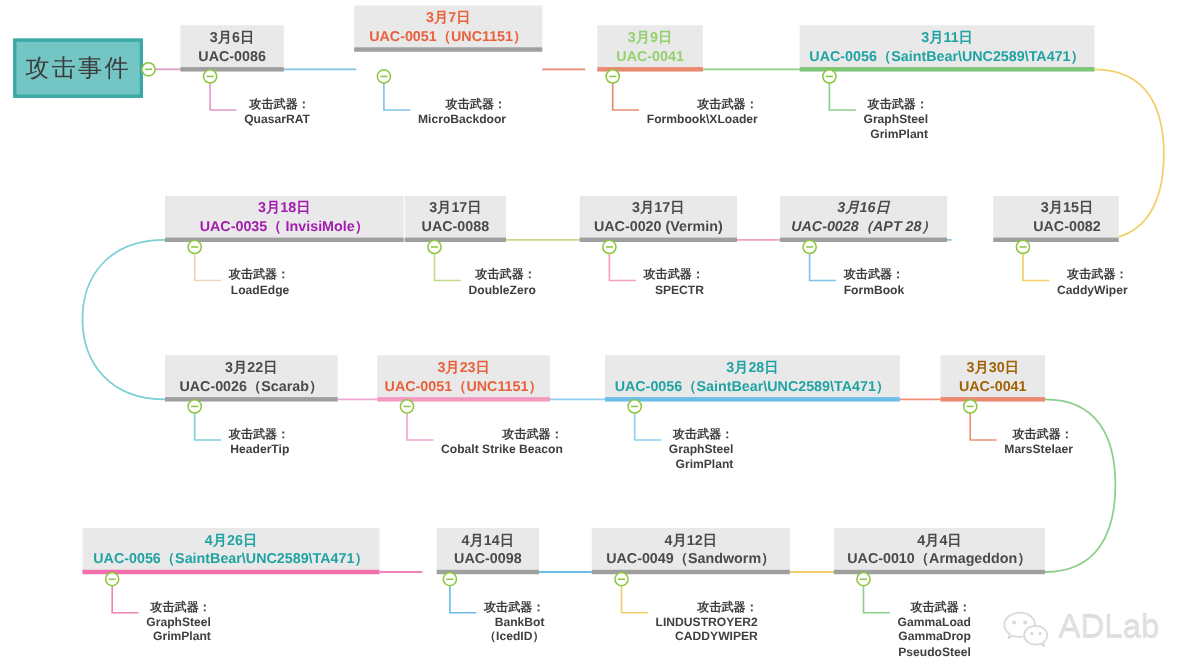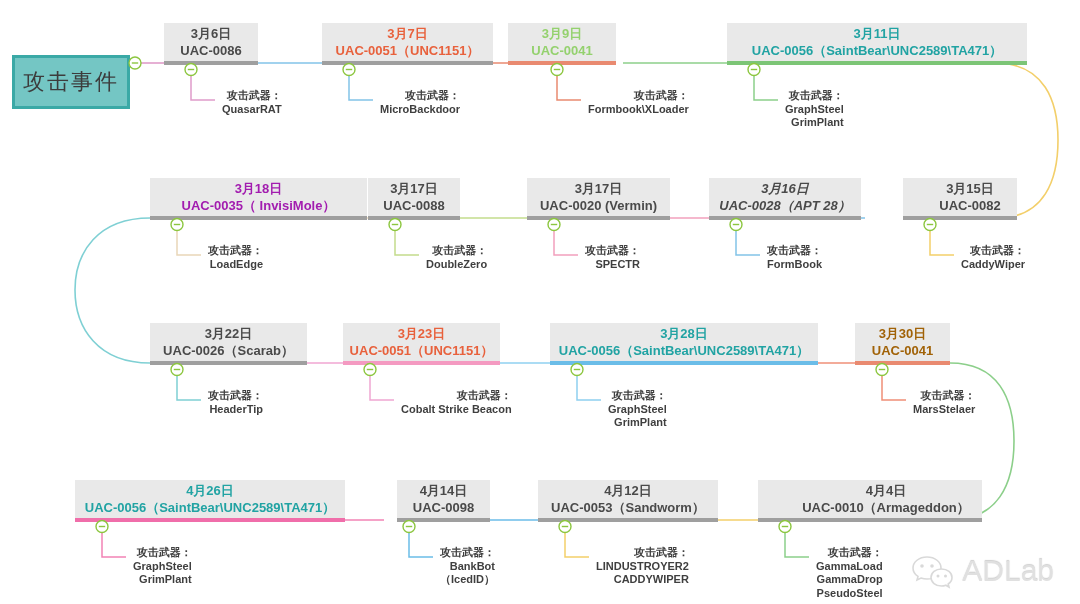--- a/index.html
+++ b/index.html
@@ -11,21 +11,21 @@
   #dots-svg{z-index:4;pointer-events:none;}
   .node-box{position:absolute;background:#e9e9e9;text-align:center;font-weight:bold;
             font-size:13px;line-height:17px;height:36px;padding-top:2px;
             border-bottom:4px solid #9f9f9f;box-sizing:content-box;white-space:nowrap;}
   .node-date,.node-code{display:block;}
   .weapon-block{position:absolute;font-size:11px;font-weight:bold;color:#3f3f3f;
                 line-height:13.5px;white-space:nowrap;z-index:3;text-align:right;}
   .event-box{position:absolute;left:12px;top:35px;width:112px;height:48px;
              background:#74c6c4;border:3px solid #3aa9a6;display:flex;align-items:center;
              justify-content:center;font-size:22px;color:#3c3c3c;z-index:2;
-             font-family:"Liberation Serif",serif;letter-spacing:2px;margin-top:20px;}
+             font-family:"Liberation Serif",serif;letter-spacing:2px;}
   .watermark{position:absolute;right:26px;bottom:12px;display:flex;
              gap:8px;z-index:5;color:#e0e0e0;font-size:30px;
              text-shadow:0 1px 1px #ffffff, 0 -1px 1px #cfcfcf;}
   .watermark svg{display:block;}
 </style>
 </head>
 <body>
 
 <div class="canvas">
   <svg id="lines-svg">
@@ -67,37 +67,37 @@
 
   <div id="nodes-layer">
       <div class="node-box" style="left: 164px; top: 23px; width: 94px; border-bottom-color: rgb(159, 159, 159); color: rgb(74, 74, 74);">
         <span class="node-date">3月6日</span>
         <span class="node-code">UAC-0086</span>
       </div>
       <div class="weapon-block" style="left: 222px; top: 89px;">
         <div>攻击武器：</div>
         <div>QuasarRAT</div>
       </div>
-      <div class="node-box" style="left: 322px; top: 23px; width: 171px; border-bottom-color: rgb(159, 159, 159); color: rgb(232, 97, 60); text-align: center;">
+      <div class="node-box" style="left: 322px; top: 5px; width: 171px; border-bottom-color: rgb(159, 159, 159); color: rgb(232, 97, 60); text-align: center;">
         <span class="node-date">3月7日</span>
         <span class="node-code">UAC-0051（UNC1151）</span>
       </div>
       <div class="weapon-block" style="left: 380px; top: 89px;">
         <div>攻击武器：</div>
         <div>MicroBackdoor</div>
       </div>
-      <div class="node-box" style="left: 508px; top: 23px; width: 108px; border-bottom-color: rgb(233, 138, 112); color: rgb(148, 209, 110);">
+      <div class="node-box" style="left: 543px; top: 23px; width: 96px; border-bottom-color: rgb(233, 138, 112); color: rgb(148, 209, 110);">
         <span class="node-date">3月9日</span>
         <span class="node-code">UAC-0041</span>
       </div>
       <div class="weapon-block" style="left: 588px; top: 89px;">
         <div>攻击武器：</div>
         <div>Formbook\XLoader</div>
       </div>
-      <div class="node-box" style="left: 727px; top: 23px; width: 300px; border-bottom-color: rgb(124, 197, 118); color: rgb(33, 163, 163);">
+      <div class="node-box" style="left: 727px; top: 23px; width: 268px; border-bottom-color: rgb(124, 197, 118); color: rgb(33, 163, 163);">
         <span class="node-date">3月11日</span>
         <span class="node-code">UAC-0056（SaintBear\UNC2589\TA471）</span>
       </div>
       <div class="weapon-block" style="left: 785px; top: 89px;">
         <div>攻击武器：</div>
         <div>GraphSteel</div>
         <div>GrimPlant</div>
       </div>
       <div class="node-box" style="left: 903px; top: 178px; width: 94px; border-bottom-color: rgb(159, 159, 159); color: rgb(74, 74, 74); padding-left: 20px;">
         <span class="node-date">3月15日</span>
@@ -165,33 +165,33 @@
         <div>GrimPlant</div>
       </div>
       <div class="node-box" style="left: 855px; top: 323px; width: 95px; border-bottom-color: rgb(233, 138, 112); color: #a16207;">
         <span class="node-date">3月30日</span>
         <span class="node-code">UAC-0041</span>
       </div>
       <div class="weapon-block" style="left: 913px; top: 389px;">
         <div>攻击武器：</div>
         <div>MarsStelaer</div>
       </div>
-      <div class="node-box" style="left: 758px; top: 480px; width: 192px; border-bottom-color: rgb(159, 159, 159); color: rgb(74, 74, 74); padding-left: 32px;">
+      <div class="node-box" style="left: 758px; top: 480px; width: 192px; border-bottom-color: rgb(159, 159, 159); color: rgb(74, 74, 74);">
         <span class="node-date">4月4日</span>
         <span class="node-code">UAC-0010（Armageddon）</span>
       </div>
       <div class="weapon-block" style="left: 816px; top: 546px;">
         <div>攻击武器：</div>
         <div>GammaLoad</div>
         <div>GammaDrop</div>
         <div>PseudoSteel</div>
       </div>
       <div class="node-box" style="left: 538px; top: 480px; width: 180px; border-bottom-color: rgb(159, 159, 159); color: rgb(74, 74, 74);">
         <span class="node-date">4月12日</span>
-        <span class="node-code">UAC-0053（Sandworm）</span>
+        <span class="node-code">UAC-0049（Sandworm）</span>
       </div>
       <div class="weapon-block" style="left: 596px; top: 546px;">
         <div>攻击武器：</div>
         <div>LINDUSTROYER2</div>
         <div>CADDYWIPER</div>
       </div>
       <div class="node-box" style="left: 397px; top: 480px; width: 93px; border-bottom-color: rgb(159, 159, 159); color: rgb(74, 74, 74);">
         <span class="node-date">4月14日</span>
         <span class="node-code">UAC-0098</span>
       </div>

